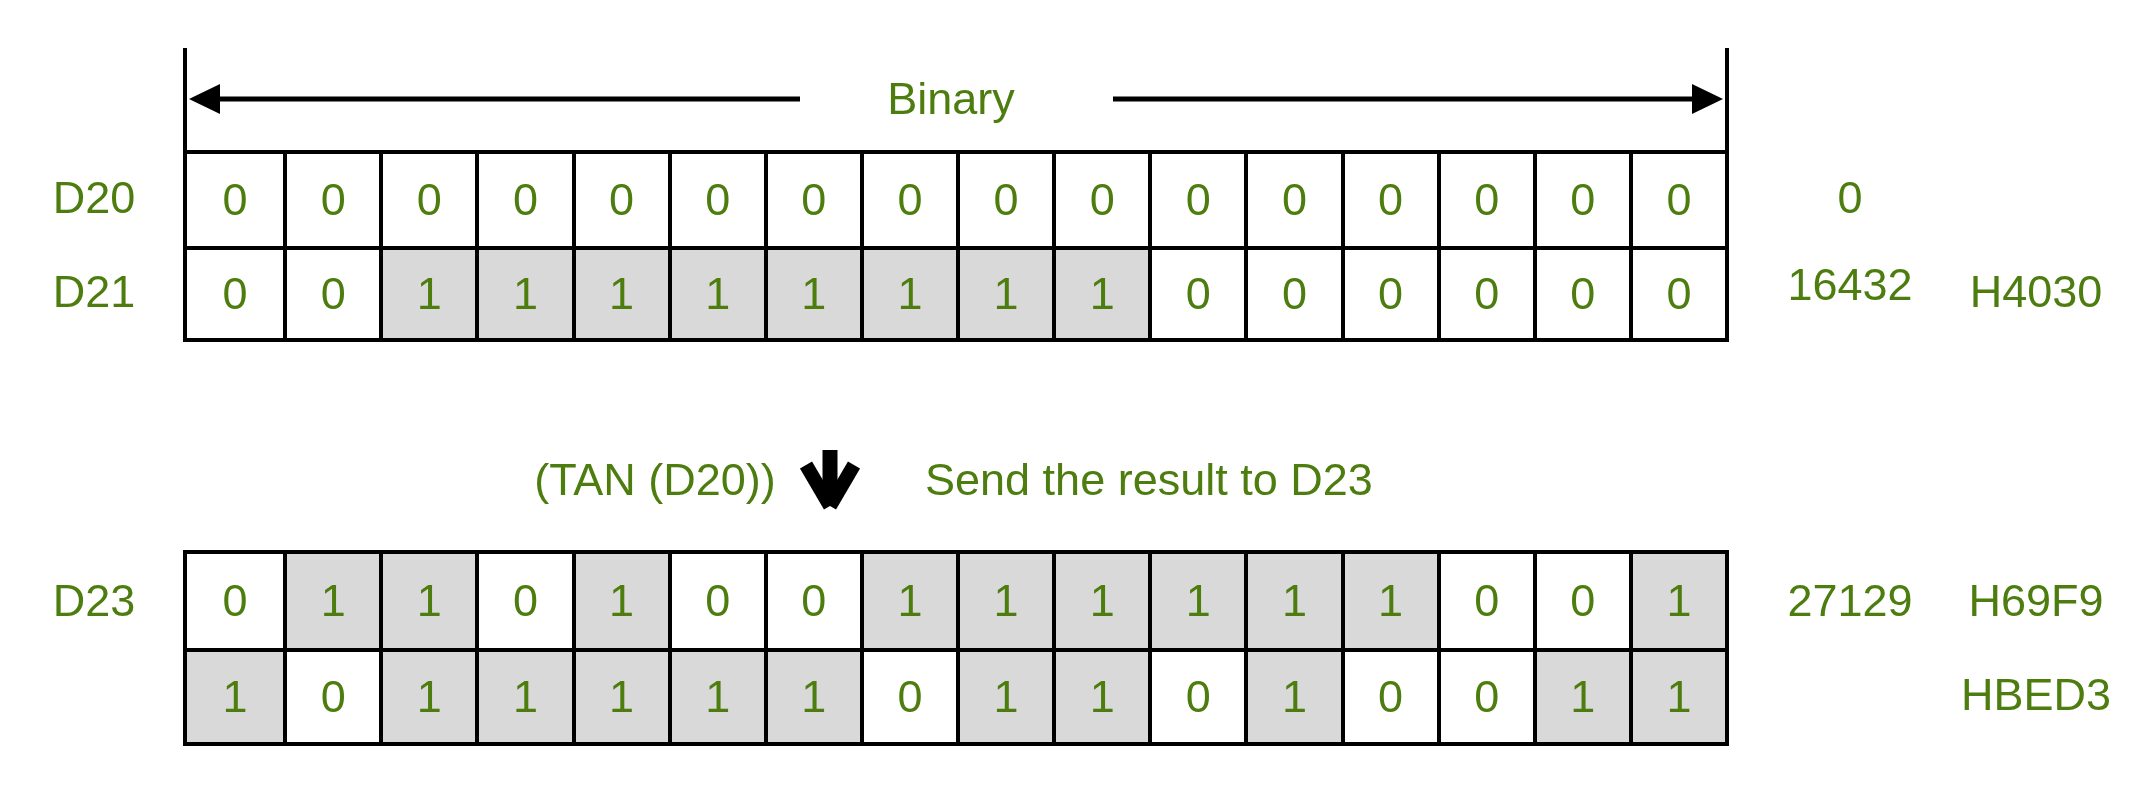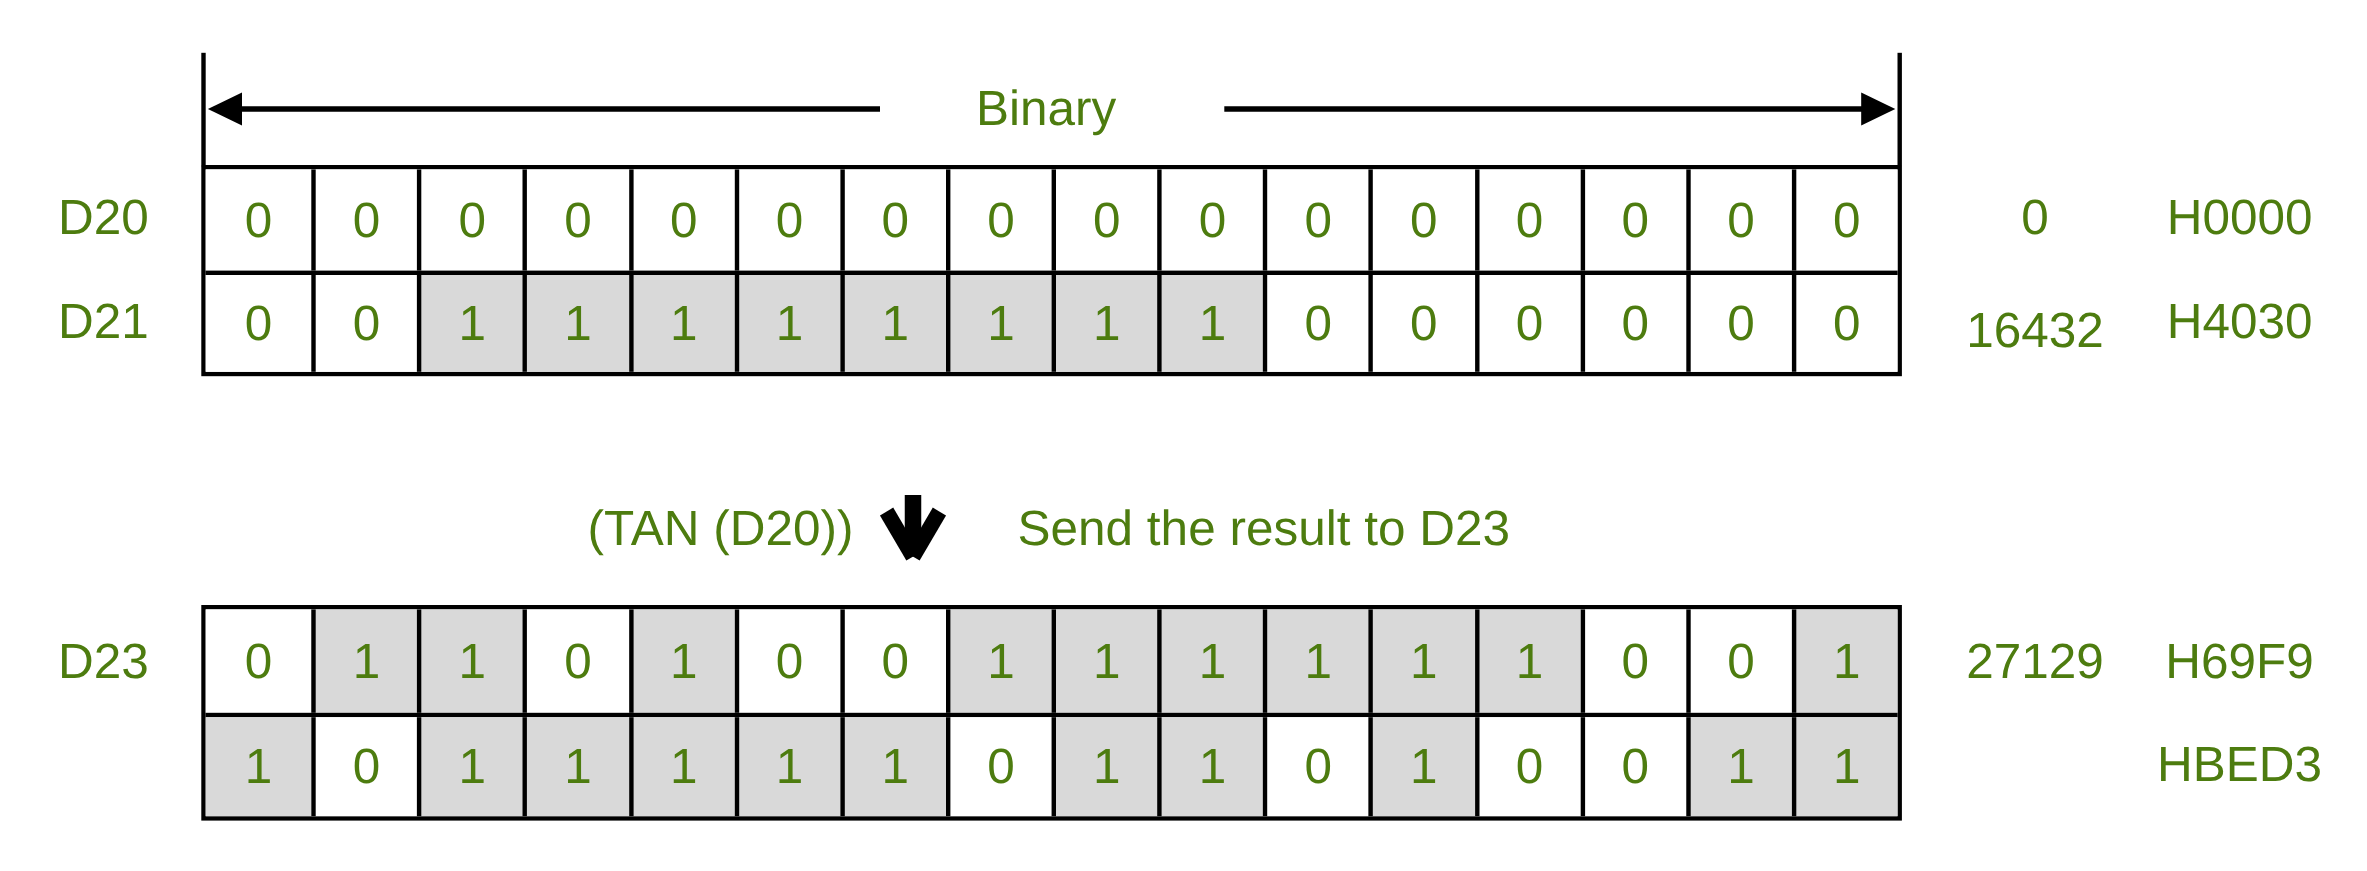--- a/index.html
+++ b/index.html
@@ -135,24 +135,23 @@
         <div class="bitcell">0</div>
         <div class="bitcell on">1</div>
         <div class="bitcell">0</div>
         <div class="bitcell">0</div>
         <div class="bitcell on">1</div>
         <div class="bitcell on">1</div>
       </div>
   </div>
 
   <div class="lbl dec-val" style="top:152px;height:92px;">0</div>
-  <div class="lbl dec-val" style="top:254px;height:92px;text-align:center;">16432</div>
+  <div class="lbl dec-val" style="top:239px;height:92px;text-align:center;">16432</div>
   <div class="lbl dec-val" style="top:554px;height:94px;">27129</div>
 
-  <div class="lbl hex-val" style="top:152px;height:92px;">H0000</div>
   <div class="lbl hex-val" style="top:246px;height:92px;">H4030</div>
   <div class="lbl hex-val" style="top:554px;height:94px;">H69F9</div>
   <div class="lbl hex-val" style="top:648px;height:94px;">HBED3</div>
 
   <div class="op-expression">(TAN (D20))</div>
   <div class="op-description">Send the result to D23</div>
 
 </div>
 
 </body></html>

